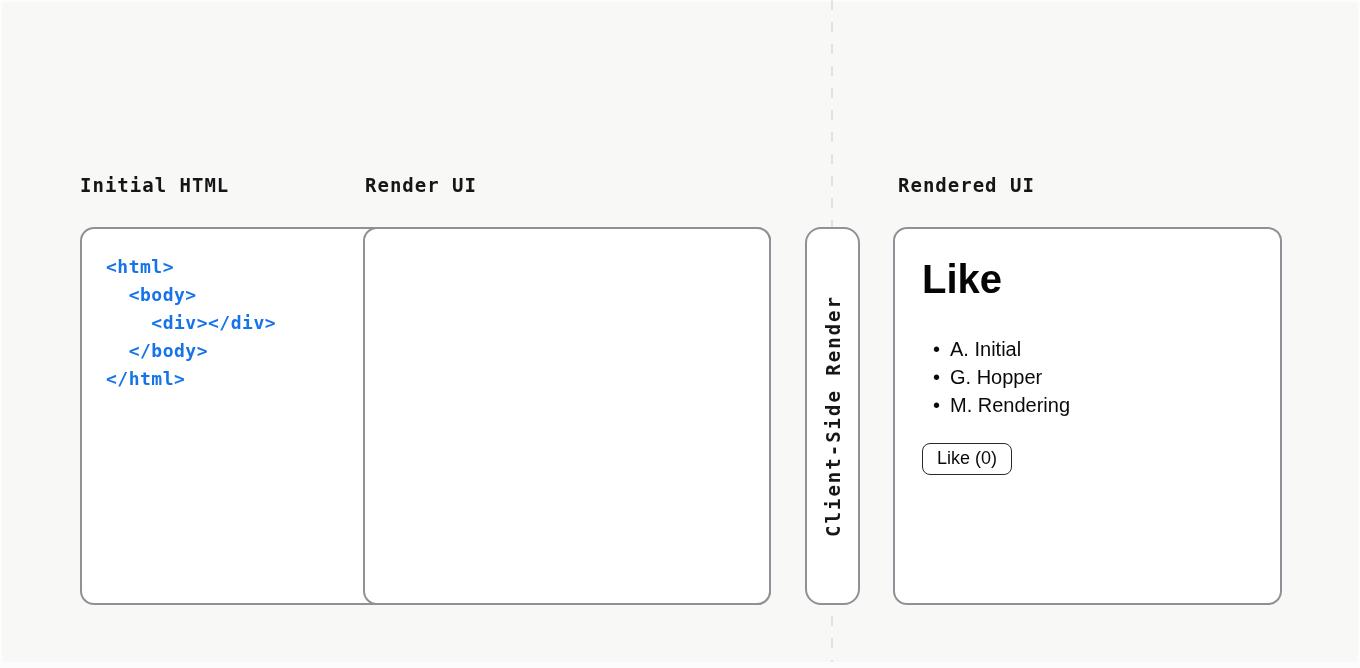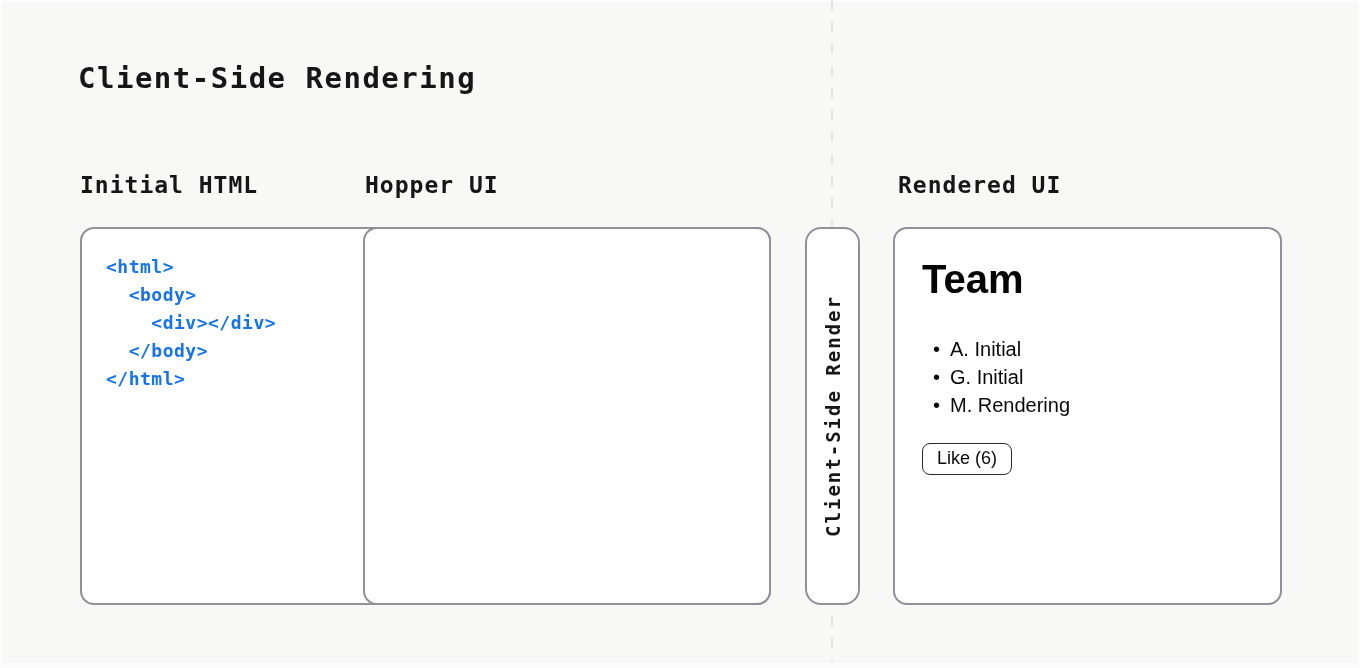--- a/index.html
+++ b/index.html
@@ -26,21 +26,21 @@
   }
   .title {
     position: absolute; left: 78px; top: 60px;
     margin: 0;
     font-size: 29px; font-weight: bold; letter-spacing: 1.5px;
     color: #161616; line-height: 36px;
     font-family: "DejaVu Sans Mono", monospace;
   }
   .col-label {
     position: absolute; top: 172px;
-    font-size: 23px; font-weight: bold; letter-spacing: 1px;
+    font-size: 19px; font-weight: bold; letter-spacing: 1px;
     color: #161616; line-height: 26px;
   }
   .label-initial-html { left: 80px; }
   .label-initial-ui   { left: 365px; }
   .label-rendered-ui  { left: 898px; }
 
   .panel {
     position: absolute; top: 227px; height: 378px;
     background: #ffffff;
     border: 2px solid #8f9196;
@@ -113,55 +113,54 @@
     cursor: pointer;
   }
 </style>
 </head>
 <body>
 
 <div class="page">
 
   <div class="dashed-line"></div>
 
-  <h1 class="title">Client-Side Rendering</h1>
 
   <div class="col-label label-initial-html">Initial HTML</div>
-  <div class="col-label label-initial-ui">Hopper UI</div>
+  <div class="col-label label-initial-ui">Render UI</div>
   <div class="col-label label-rendered-ui">Rendered UI</div>
 
   <div class="panel box-a">
     <div class="code">
       <div class="code-line">&lt;html&gt;</div>
       <div class="code-line">  &lt;body&gt;</div>
       <div class="code-line">    &lt;div&gt;&lt;/div&gt;</div>
       <div class="code-line">  &lt;/body&gt;</div>
       <div class="code-line">&lt;/html&gt;</div>
     </div>
   </div>
 
   <div class="panel box-b"></div>
 
   <div class="pill">
     <span class="pill-text">Client-Side Render</span>
   </div>
 
   <div class="panel box-c">
-    <div class="panel-heading">Team</div>
+    <div class="panel-heading">Like</div>
     <ul class="member-list">
       <li>
         <span class="bullet">•</span>
         <span>A. Initial</span>
       </li>
       <li>
         <span class="bullet">•</span>
-        <span>G. Initial</span>
+        <span>G. Hopper</span>
       </li>
       <li>
         <span class="bullet">•</span>
         <span>M. Rendering</span>
       </li>
     </ul>
-    <button class="like-button">Like (6)</button>
+    <button class="like-button">Like (0)</button>
   </div>
 
   <div class="bottom-strip"></div>
 </div>
 
 </body></html>

